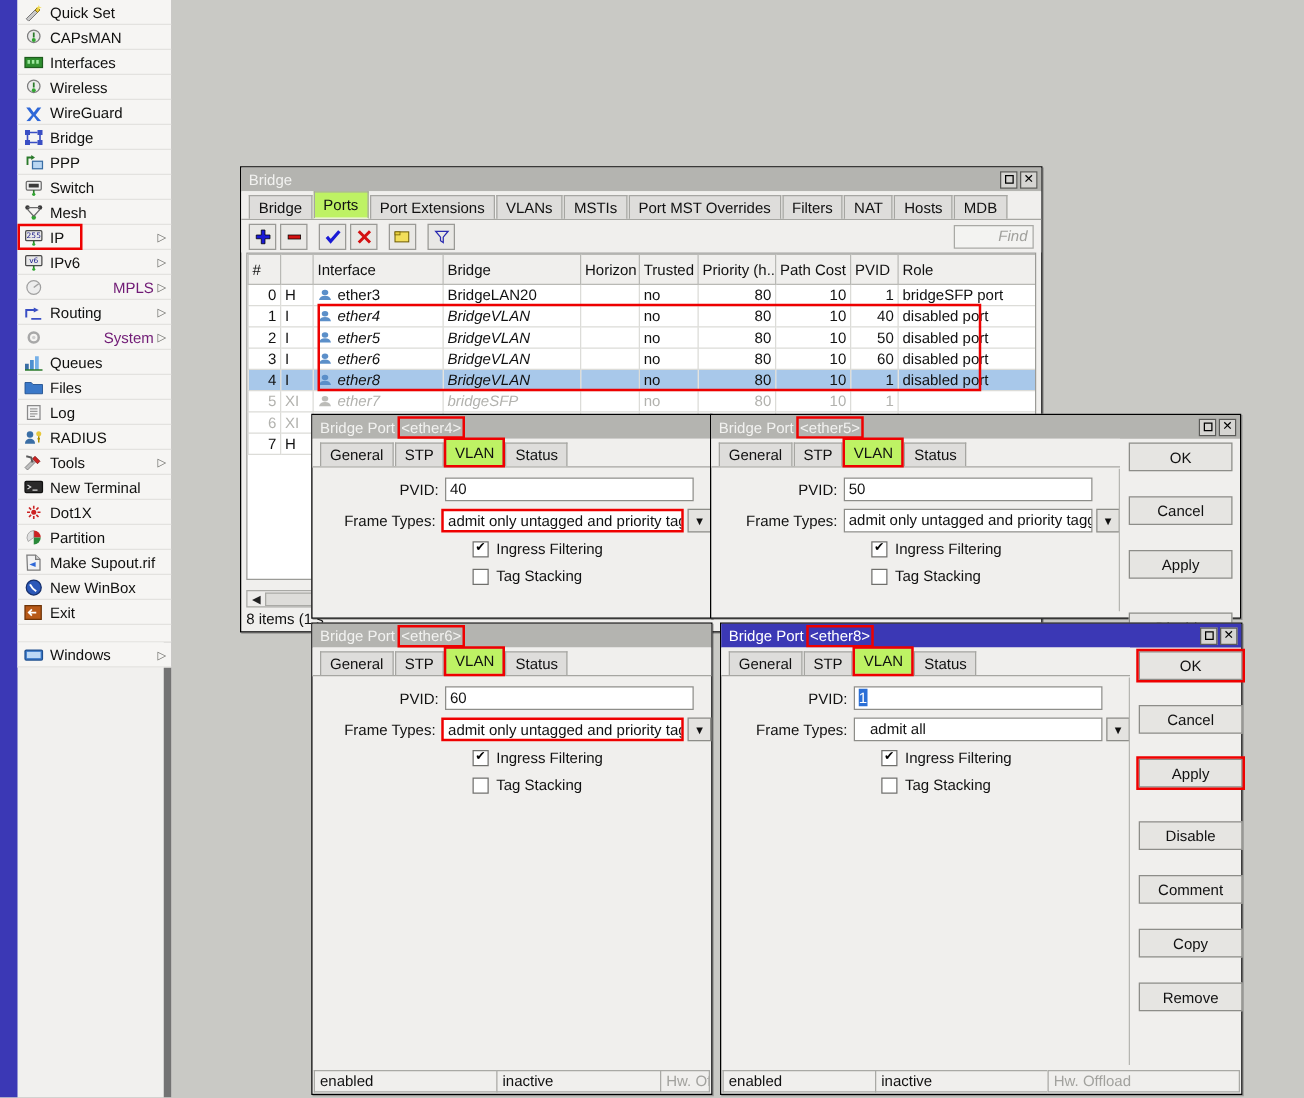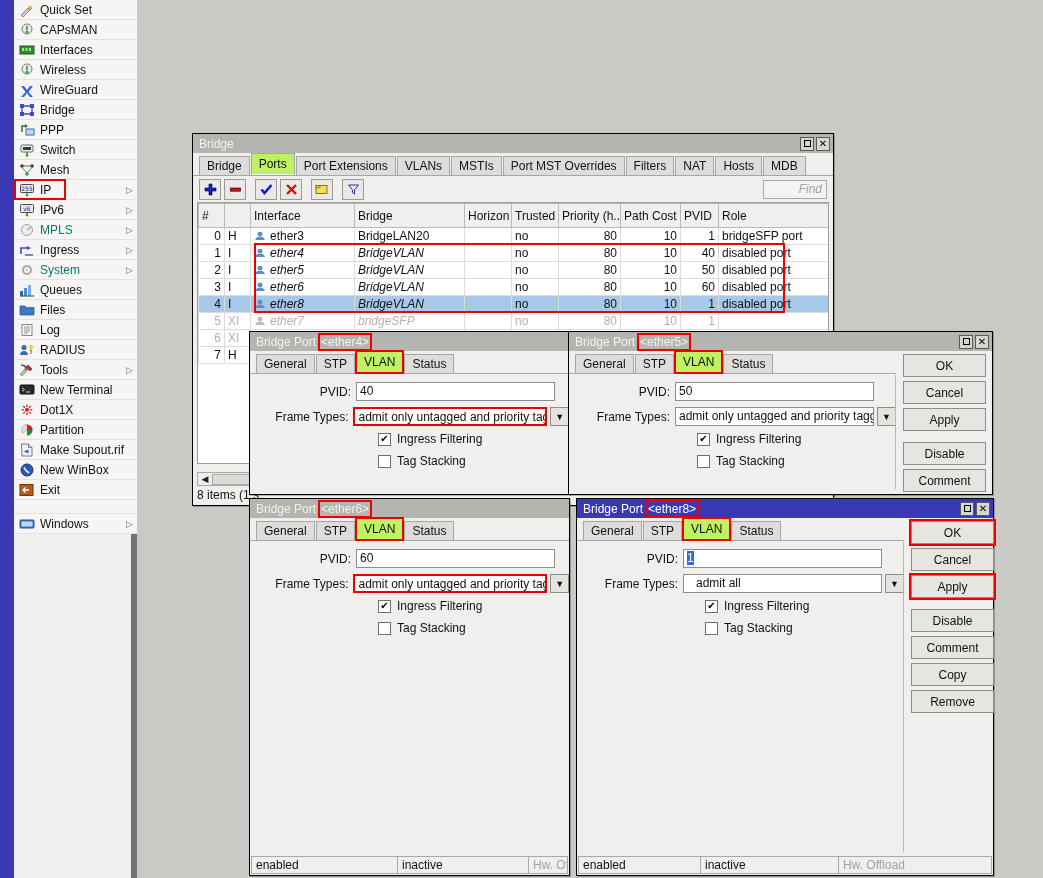--- a/index.html
+++ b/index.html
@@ -36,21 +36,21 @@
     color: #10100f;
     white-space: nowrap;
   }
   .sb-item.sep { height: 14px; border-bottom: 1px solid #e3e2df; }
   .sb-item .sb-ico {
     width: 16px; height: 14px; margin-right: 5px;
     display: inline-flex; align-items: center; justify-content: center;
     flex: 0 0 16px;
   }
   .sb-item .sb-lbl { flex: 1 1 auto; overflow: hidden; }
-  .sb-item.dim .sb-lbl { color: #0f766e; }
+  .sb-item.dim .sb-lbl { color: #701a75; text-align: right; }
   .sb-arrow {
     width: 10px; margin-right: 4px; color: #6a6a66; font-size: 9px; text-align: right;
   }
   .sb-hl-box {
     position: absolute; border: 2px solid #ee0000; pointer-events: none;
   }
 
   
   .win {
     position: absolute;
@@ -127,21 +127,21 @@
   }
   .chkrow { display: flex; align-items: center; margin-bottom: 8px; font-size: 12px; color: #111; }
   .chk {
     width: 13px; height: 13px; margin-right: 6px;
     background: #fff; border: 1px solid #6f6f6c;
     display: flex; align-items: center; justify-content: center;
     font-size: 10px; line-height: 1; color: #000;
   }
 
   
-  .btncol { display: flex; flex-direction: column; gap: 4px; }
+  .btncol { display: flex; flex-direction: column; gap: 20px; }
   .wbtn {
     height: 23px;
     background: #e6e5e2;
     border: 1px solid #8d8d89;
     display: flex; align-items: center; justify-content: center;
     font-size: 12px; color: #111;
     white-space: nowrap;
   }
   .wbtn.redbox { outline: 2px solid #ee0000; outline-offset: 0px; }
   .gapabove { margin-top: 7px; }
@@ -355,21 +355,21 @@
           <span class="sb-arrow">▷</span>
         </div>
         <div class="sb-item">
           <span class="sb-ico">
             <svg width="16" height="14" viewBox="0 0 16 14">
               <path d="M2 11V5h7" stroke="#3a4fc4" stroke-width="1.6" fill="none"></path>
               <path d="M8 3l4 2-4 2z" fill="#3a4fc4"></path>
               <path d="M6 12h8" stroke="#3a4fc4" stroke-width="1.4"></path>
             </svg>
           </span>
-          <span class="sb-lbl">Ingress</span>
+          <span class="sb-lbl">Routing</span>
           <span class="sb-arrow">▷</span>
         </div>
         <div class="sb-item dim">
           <span class="sb-ico">
             <svg width="16" height="14" viewBox="0 0 16 14">
               <circle cx="8" cy="7" r="4" fill="none" stroke="#a8a8a8" stroke-width="2"></circle>
               <circle cx="8" cy="7" r="1.4" fill="#cfcfcf"></circle>
             </svg>
           </span>
           <span class="sb-lbl">System</span>

